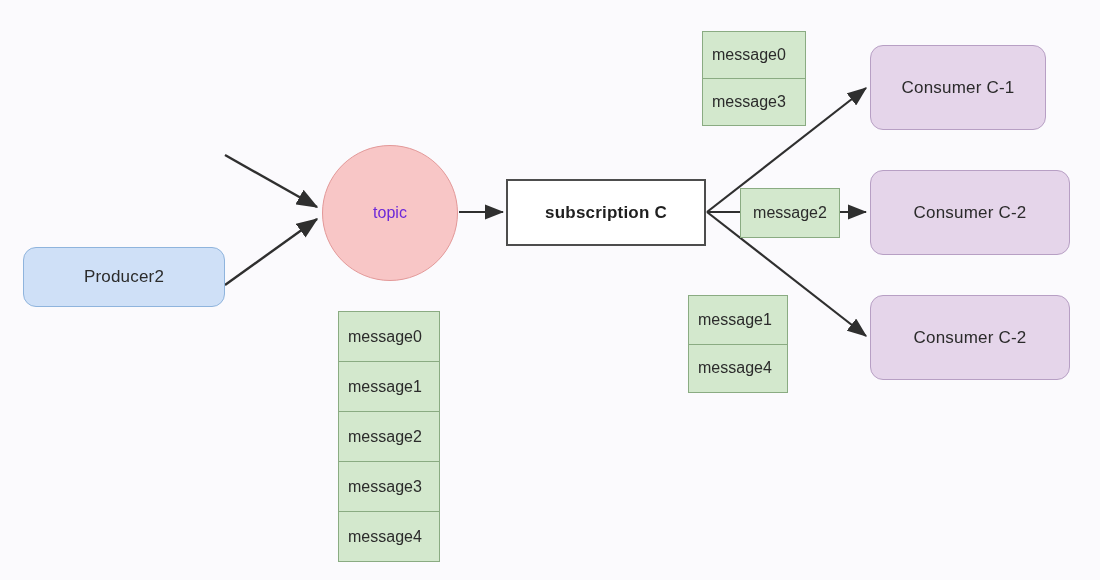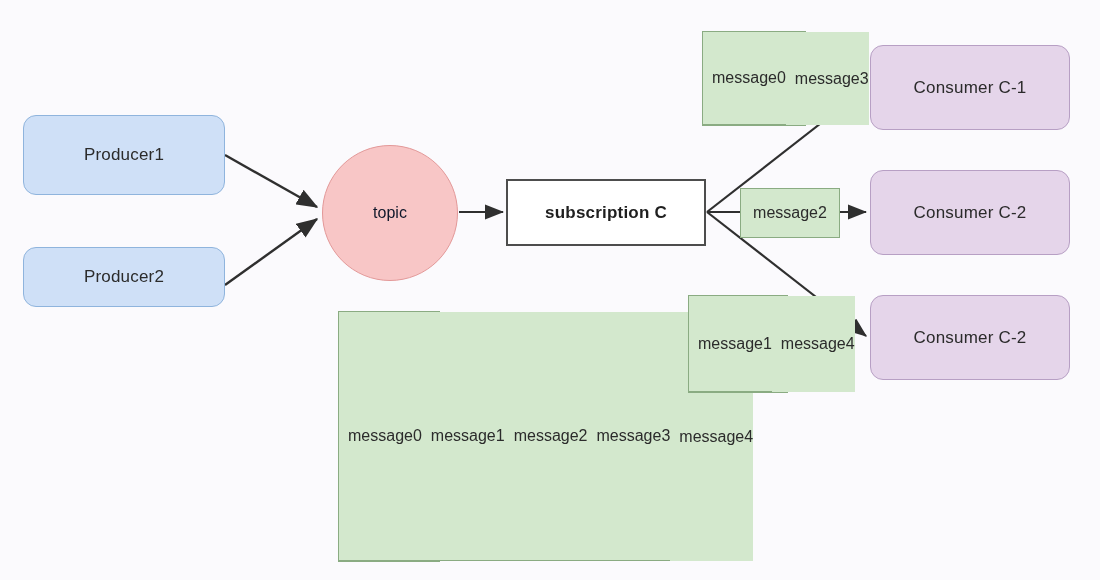--- a/index.html
+++ b/index.html
@@ -33,21 +33,21 @@
     border: 1.4px solid #8fb4dd;
     border-radius: 13px;
     color: #2b2b2b;
     font-size: 17px;
     letter-spacing: .2px;
   }
   .topic {
     background: #f8c6c6;
     border: 1.6px solid #e39898;
     border-radius: 50%;
-    color: #0f172a;
+    color: #6d28d9;
     font-size: 16px;
   }
   .subscription {
     background: #ffffff;
     border: 2px solid #4d4d4d;
     color: #1f1f1f;
     font-size: 17px;
     font-weight: bold;
     letter-spacing: .2px;
     text-align: center;
@@ -59,21 +59,21 @@
     color: #2b2b2b;
     font-size: 17px;
     letter-spacing: .2px;
   }
   .msgstack {
     position: absolute;
     box-sizing: border-box;
     border: 1.4px solid #8aab82;
     background: #d3e8cd;
     display: flex;
-    flex-direction: row;
+    flex-direction: column;
   }
   .msgcell {
     box-sizing: border-box;
     flex: 1 1 0;
     display: flex;
     align-items: center;
     padding-left: 9px;
     color: #2b2b2b;
     font-size: 16px;
     border-bottom: 1.2px solid #8aab82;
@@ -104,23 +104,20 @@
 
     <line x1="459" y1="212" x2="503" y2="212" stroke="#2f2f2f" stroke-width="2.2" marker-end="url(#arrowhead)"></line>
 
     <line x1="707" y1="212" x2="866" y2="88" stroke="#2f2f2f" stroke-width="2.2" marker-end="url(#arrowhead)"></line>
 
     <line x1="707" y1="212" x2="866" y2="212" stroke="#2f2f2f" stroke-width="2.2" marker-end="url(#arrowhead)"></line>
 
     <line x1="707" y1="212" x2="866" y2="336" stroke="#2f2f2f" stroke-width="2.2" marker-end="url(#arrowhead)"></line>
   </svg>
 
-  <div class="node producer" style="left:23px; top:115px; width:202px; height:80px;">
-    <span>Producer1</span>
-  </div>
   <div class="node producer" style="left:23px; top:247px; width:202px; height:60px;">
     <span>Producer2</span>
   </div>
 
   <div class="node topic" style="left:322px; top:145px; width:136px; height:136px;">
     <span>topic</span>
   </div>
 
   <div class="node subscription" style="left:506px; top:179px; width:200px; height:67px;">
     <span>subscription C</span>
@@ -141,21 +138,21 @@
 
   <div class="msgstack" style="left:740px; top:188px; width:100px; height:50px;">
     <div class="msgcell center">message2</div>
   </div>
 
   <div class="msgstack" style="left:688px; top:295px; width:100px; height:98px;">
     <div class="msgcell">message1</div>
     <div class="msgcell">message4</div>
   </div>
 
-  <div class="node consumer" style="left:870px; top:45px; width:200px; height:85px;">
+  <div class="node consumer" style="left:870px; top:45px; width:176px; height:85px;">
     <span>Consumer C-1</span>
   </div>
   <div class="node consumer" style="left:870px; top:170px; width:200px; height:85px;">
     <span>Consumer C-2</span>
   </div>
   <div class="node consumer" style="left:870px; top:295px; width:200px; height:85px;">
     <span>Consumer C-2</span>
   </div>
 
 </div>

